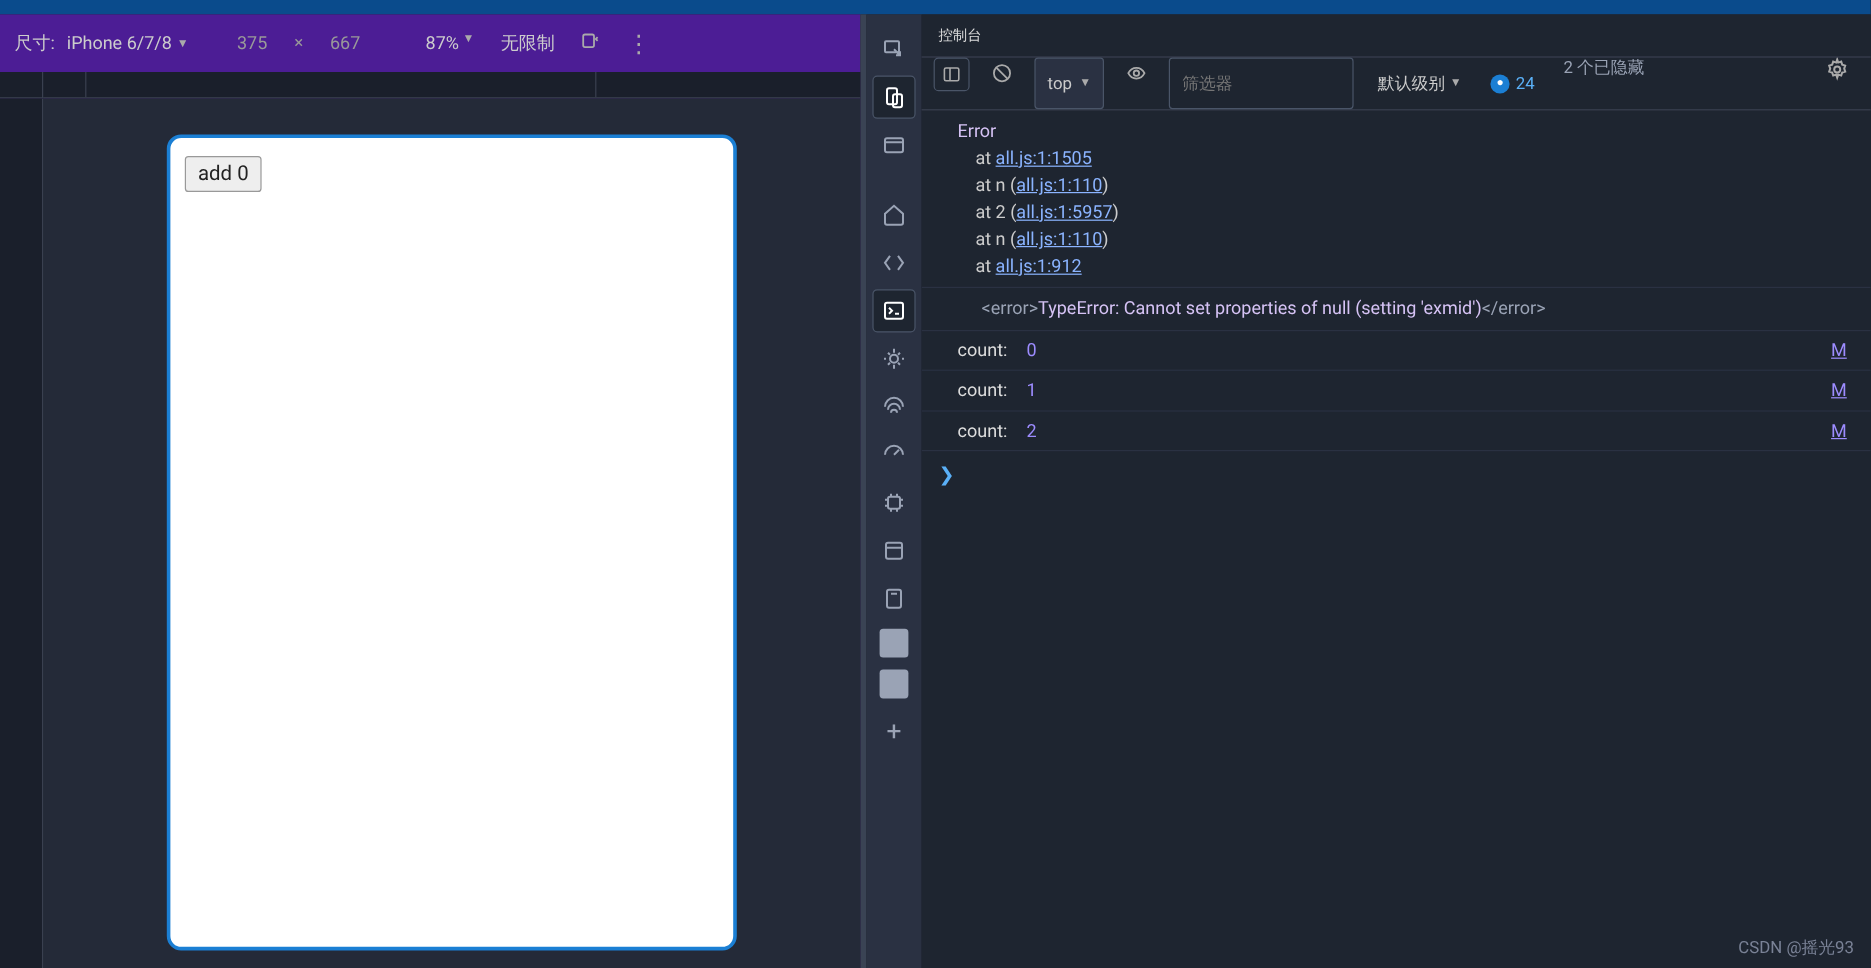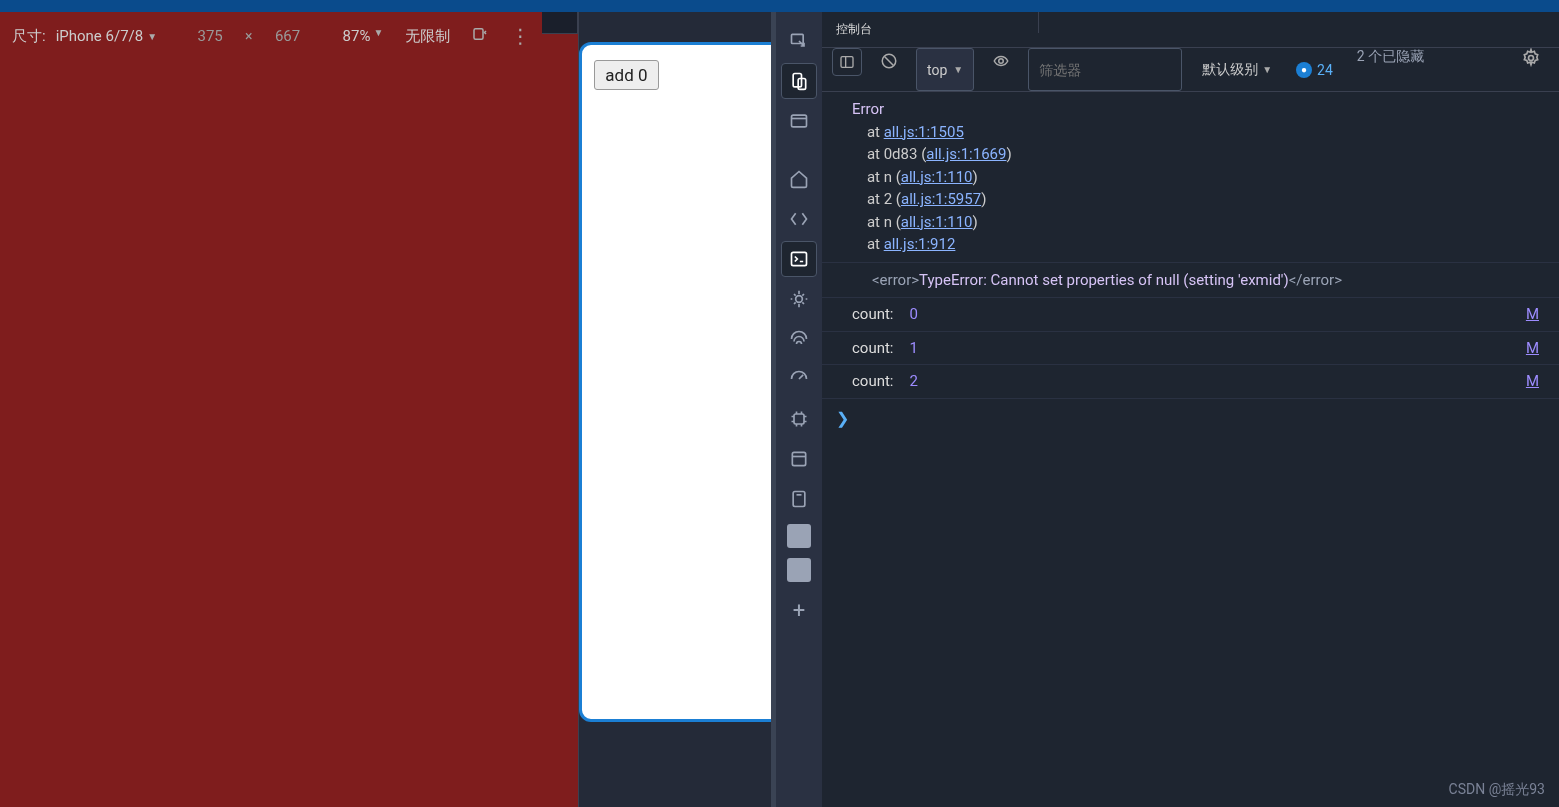--- a/index.html
+++ b/index.html
@@ -1,25 +1,25 @@
 <!DOCTYPE html>
 <html><head>
 <meta charset="utf-8">
 <style>
 *{box-sizing:border-box;margin:0;padding:0;font-family:-apple-system,BlinkMacSystemFont,"Segoe UI",Roboto,sans-serif}
 body{background:#1e2530;color:#ccc;width:1559px;height:807px;overflow:hidden;position:relative}
 .top-bar{height:12px;background:#0a4b8c;width:100%}
 .main{display:flex;height:795px}
-.left-panel{width:771px;background:#7f1d1d;display:flex;flex-direction:row}
+.left-panel{width:717px;background:#4c1d95;display:flex;flex-direction:column}
 .device-toolbar{height:48px;display:flex;align-items:center;padding:0 12px;gap:10px;color:#ccc;font-size:15px}
 .device-label{color:#ccc}
 .device-select{display:flex;align-items:center;gap:4px;cursor:pointer}
 .dim-input{background:transparent;border:none;color:#999;width:50px;text-align:center;font-size:15px}
 .dim-x{color:#999;font-size:14px}
-.zoom{display:flex;align-items:flex-start;gap:3px;margin-left:20px}
+.zoom{display:flex;align-items:flex-start;gap:3px;margin-left:32px}
 .throttle{margin-left:12px}
 .rotate-icon,.more-icon{margin-left:10px;cursor:pointer;color:#aaa}
 .rotate-icon svg{width:20px;height:18px}
 .ruler-area{height:22px;background:#1a1f2b;position:relative;display:flex}
 .ruler-corner{width:36px;height:22px;border-right:1px solid #3a4050;border-bottom:1px solid #3a4050}
 .ruler-h{flex:1;border-bottom:1px solid #3a4050;position:relative}
 .ruler-tick{position:absolute;top:0;bottom:0;width:1px;background:#3a4050}
 .viewport-area{flex:1;background:#242a38;position:relative;overflow:hidden;display:flex}
 .ruler-v{width:36px;background:#1a1f2b;border-right:1px solid #3a4050}
 .canvas-wrap{flex:1;display:flex;justify-content:center;padding-top:30px}
@@ -227,21 +227,20 @@
       <span class="gear"><svg viewBox="0 0 24 24" width="20" height="20" fill="none" stroke="currentColor" stroke-width="2">
             <circle cx="12" cy="12" r="3"></circle>
             <path d="M12 2l1 3 3-1 1 3 3 1-1 3 1 3-3 1-1 3-3-1-1 3-1-3-3 1-1-3-3-1 1-3-1-3 3-1 1-3 3 1z"></path>
           </svg></span>
     </div>
     <div class="console-body">
       <div class="log-block log-error">
         <div><span class="kw">Error</span></div>
         <div id="stack-lines">
             <div><span class="at" style="white-space:pre">    at </span><span class="link">all.js:1:1505</span><span class="at"></span></div>
-            <div><span class="at" style="white-space:pre">    at 0d83 (</span><span class="link">all.js:1:1669</span><span class="at">)</span></div>
             <div><span class="at" style="white-space:pre">    at n (</span><span class="link">all.js:1:110</span><span class="at">)</span></div>
             <div><span class="at" style="white-space:pre">    at 2 (</span><span class="link">all.js:1:5957</span><span class="at">)</span></div>
             <div><span class="at" style="white-space:pre">    at n (</span><span class="link">all.js:1:110</span><span class="at">)</span></div>
             <div><span class="at" style="white-space:pre">    at </span><span class="link">all.js:1:912</span><span class="at"></span></div>
           </div>
       </div>
       <div class="log-tagged tag-error">
         <span class="etag">&lt;error&gt;</span><span class="emsg">TypeError: Cannot set properties of null (setting 'exmid')</span><span class="etag">&lt;/error&gt;</span>
       </div>
       <div id="log-lines">

